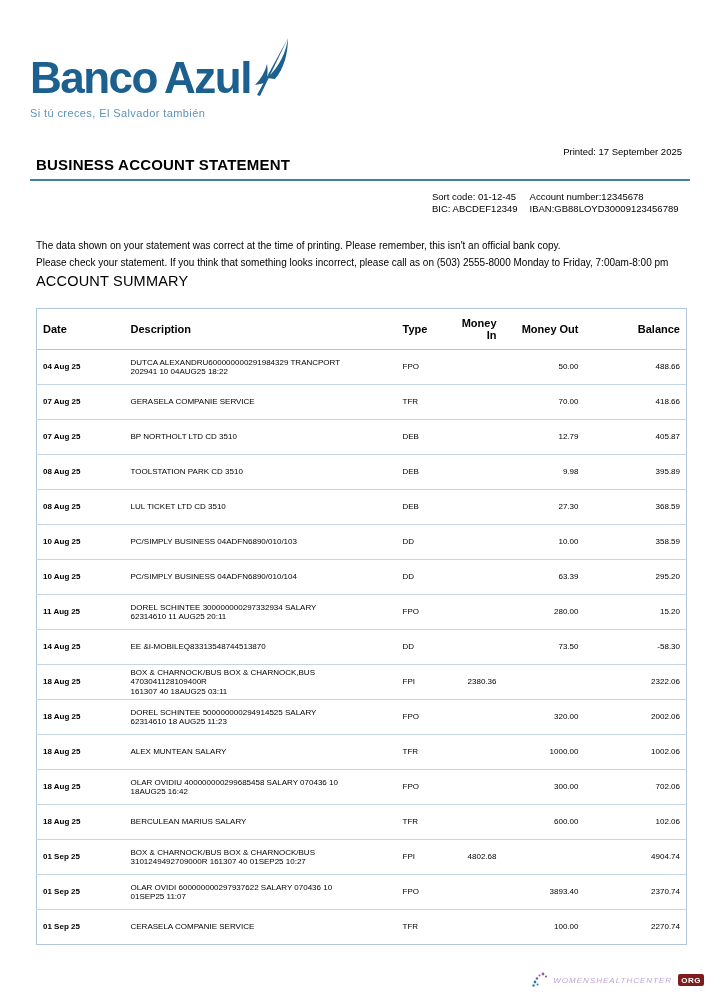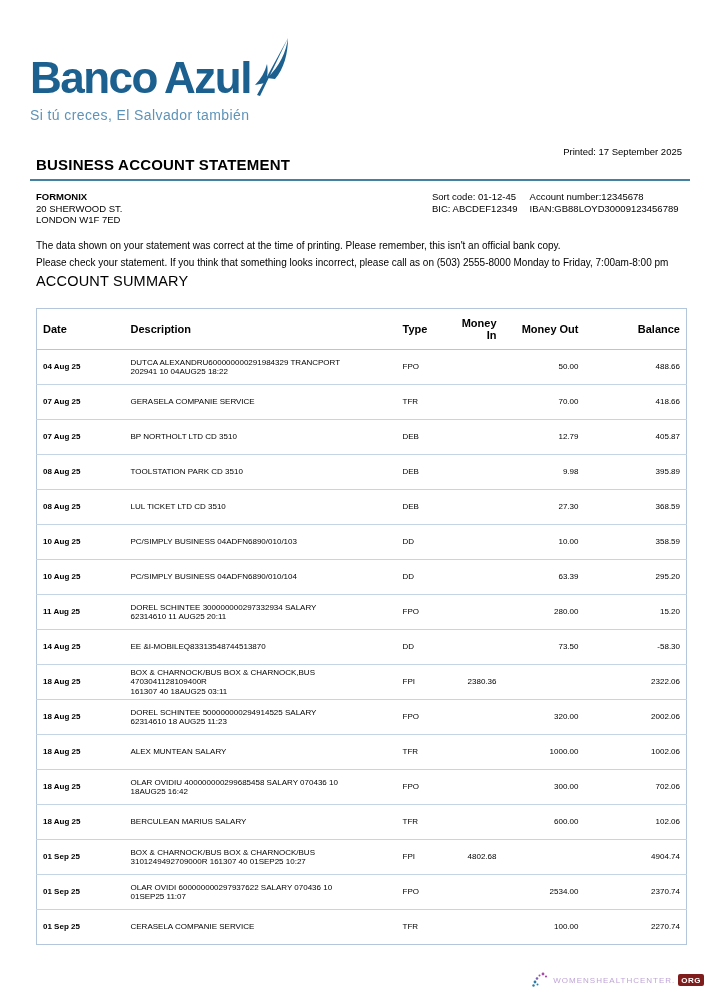--- a/index.html
+++ b/index.html
@@ -8,21 +8,21 @@
     background:#ffffff; font-family:"Liberation Sans", sans-serif; color:#000;
     overflow:hidden;
   }
 
   
   .logo-block { position:absolute; left:30px; top:38px; }
   .logo-row { display:flex; align-items:flex-end; }
   .logo-text { font-size:44px; font-weight:700; letter-spacing:-1.5px; color:#1b608f; line-height:44px; }
   .logo-text .word-gap { display:inline-block; width:7px; }
   .feather { margin-left:4px; margin-bottom:2px; }
-  .tagline { margin-top:7px; font-size:14px; letter-spacing:0.4px; color:#5e93b8; }
+  .tagline { margin-top:7px; font-size:11px; letter-spacing:0.4px; color:#5e93b8; }
 
   
   .printed { position:absolute; top:146px; right:38px; font-size:9.5px; }
   .page-title { position:absolute; left:36px; top:156px; font-size:15px; font-weight:700; letter-spacing:0.2px; }
   .title-rule { position:absolute; left:30px; right:30px; top:179px; height:2px; background:#44809f; }
 
   .holder { position:absolute; left:36px; top:191px; font-size:9.5px; line-height:11.5px; }
   .holder .name { font-weight:700; }
   .acct { position:absolute; left:432px; top:191px; font-size:9.5px; line-height:11.5px;
           display:grid; grid-template-columns:auto auto; column-gap:12px; }
@@ -45,21 +45,21 @@
     font-size:8px; height:30px; vertical-align:middle;
     padding:2px 6px; border-top:1px solid #c6d5e4; line-height:9.5px;
   }
   tr.txn-row:first-child td { border-top:none; }
   .al { text-align:left; } .ac { text-align:left; } .ar { text-align:right; }
   .c-date { font-weight:700; padding-left:6px; }
   .c-desc { white-space:pre-line; }
 
   
   .watermark { position:absolute; right:16px; bottom:12px; display:flex; align-items:center; gap:3px; }
-  .wm-text { font-size:8px; letter-spacing:1px; color:#c0a5d7; }
+  .wm-text { font-size:8px; letter-spacing:1px; color:#c0a5d7;font-style:italic; }
   .wm-badge { font-size:8px; letter-spacing:0.5px; color:#ffffff; background:#7f1d1d;
               padding:1.5px 3px; border-radius:2px; font-weight:700; }
 </style>
 </head>
 <body>
 
 <div class="page">
 
   <div class="logo-block">
     <div class="logo-row">
@@ -71,25 +71,20 @@
       </svg>
     </div>
     <div class="tagline">Si tú creces, El Salvador también</div>
   </div>
 
   <div class="printed">Printed: 17 September 2025</div>
 
   <div class="page-title">BUSINESS ACCOUNT STATEMENT</div>
   <div class="title-rule"></div>
 
-  <div class="holder">
-    <div class="name">FORMONIX</div>
-    <div>20 SHERWOOD ST.</div>
-    <div>LONDON W1F 7ED</div>
-  </div>
 
   <div class="acct">
     <span>Sort code: 01-12-45</span>
     <span>Account number:12345678</span>
     <span>BIC: ABCDEF12349</span>
     <span>IBAN:GB88LOYD30009123456789</span>
   </div>
 
   <div class="disclaimer">
     <div>The data shown on your statement was correct at the time of printing. Please remember, this isn't an official bank copy.</div>
@@ -243,21 +238,21 @@
           <td class="c-in ar">4802.68</td>
           <td class="c-out ar"></td>
           <td class="c-bal ar">4904.74</td>
         </tr>
         <tr class="txn-row">
           <td class="c-date al">01 Sep 25</td>
           <td class="c-desc al">OLAR OVIDI 600000000297937622 SALARY 070436 10
 01SEP25 11:07</td>
           <td class="c-type ac">FPO</td>
           <td class="c-in ar"></td>
-          <td class="c-out ar">2534.00</td>
+          <td class="c-out ar">3893.40</td>
           <td class="c-bal ar">2370.74</td>
         </tr>
         <tr class="txn-row">
           <td class="c-date al">01 Sep 25</td>
           <td class="c-desc al">CERASELA COMPANIE SERVICE</td>
           <td class="c-type ac">TFR</td>
           <td class="c-in ar"></td>
           <td class="c-out ar">100.00</td>
           <td class="c-bal ar">2270.74</td>
         </tr>

